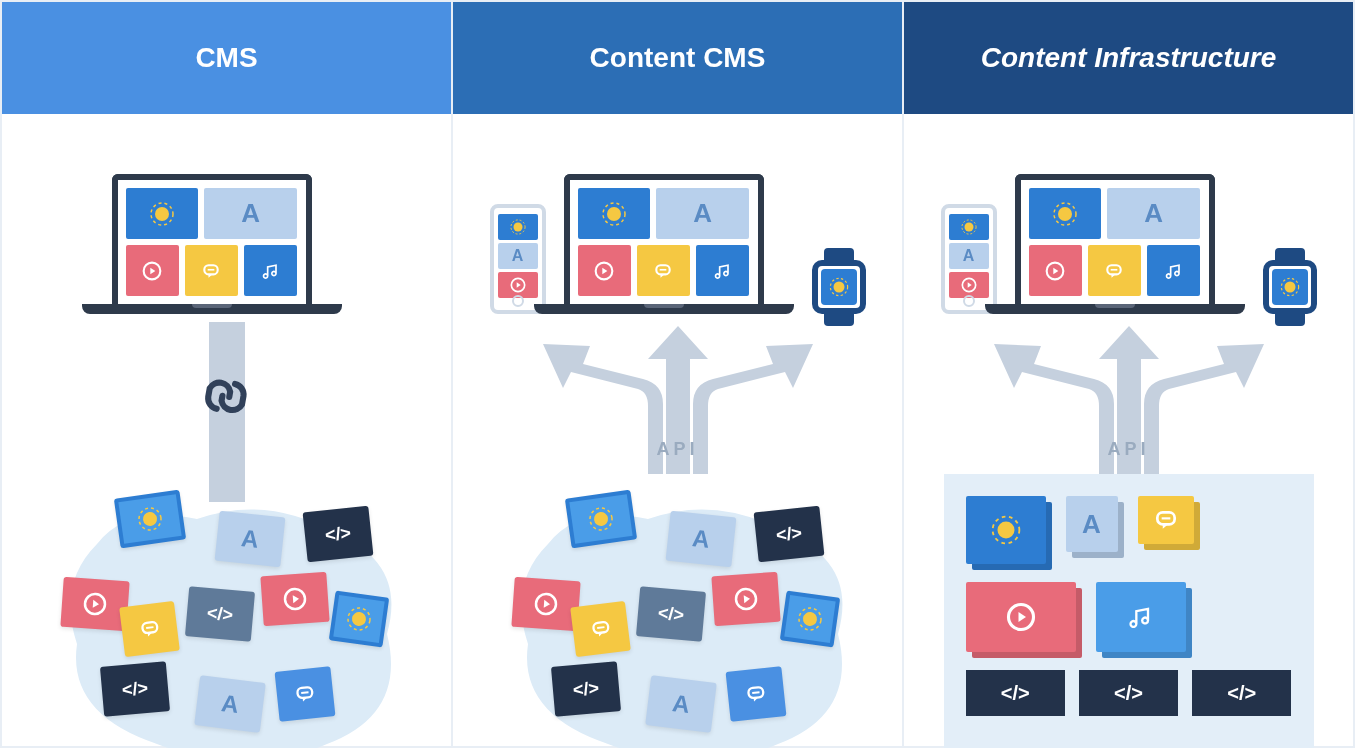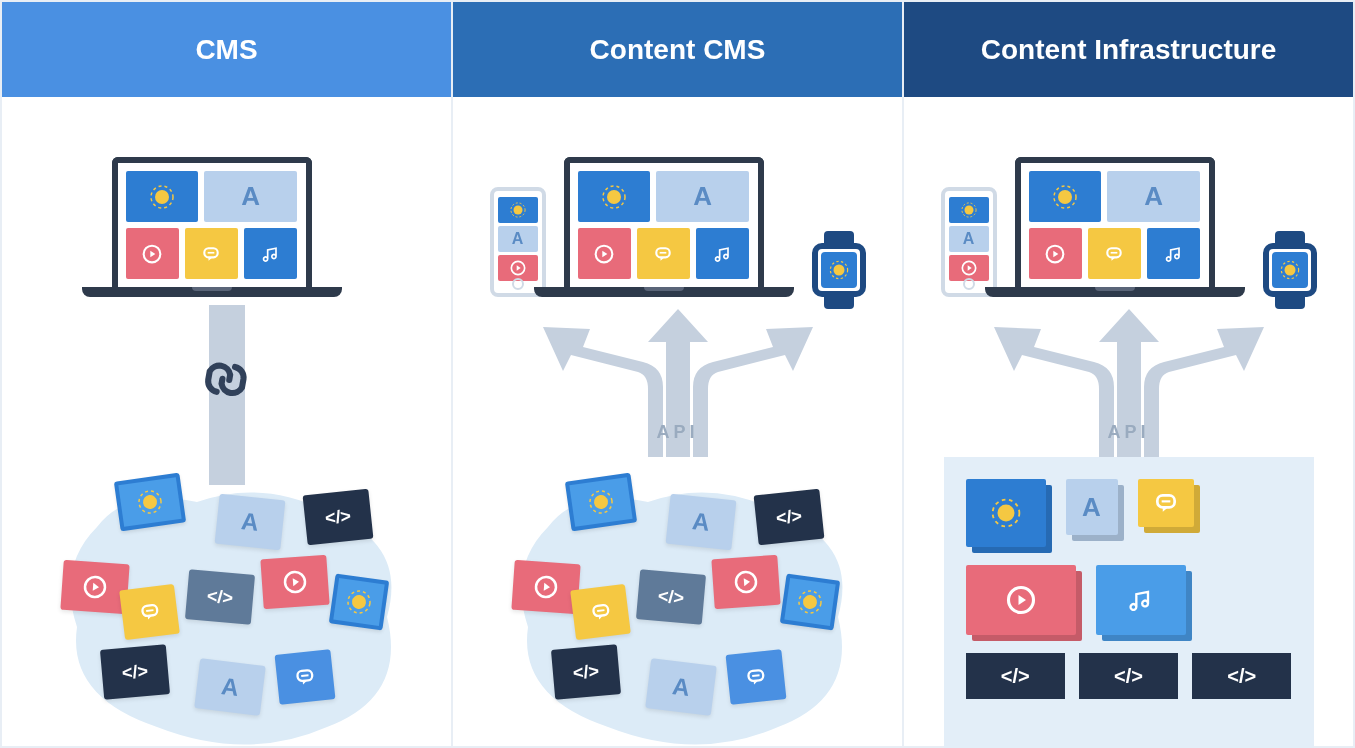--- a/index.html
+++ b/index.html
@@ -1,23 +1,23 @@
 <!DOCTYPE html>
 <html><head>
 <meta charset="utf-8">
 <style>
   * { box-sizing: border-box; margin: 0; padding: 0; }
   body { font-family: -apple-system, BlinkMacSystemFont, "Segoe UI", Helvetica, Arial, sans-serif; background: #fff; }
   .container { display: flex; width: 1355px; height: 748px; }
   .col { flex: 1; display: flex; flex-direction: column; border: 2px solid #e8eef5; border-left: none; }
   .col:first-child { border-left: 2px solid #e8eef5; }
-  .header { height: 95px; display: flex; align-items: center; justify-content: center; color: #fff; font-weight: 700; font-size: 28px; }
+  .header { height: 112px; display: flex; align-items: center; justify-content: center; color: #fff; font-weight: 700; font-size: 28px; }
   .h1 { background: #4a90e2; }
   .h2 { background: #2c6eb5; }
-  .h3 { background: #1e4a82; }
+  .h3 { background: #1e4a82; font-style: italic; }
   .body { flex: 1; position: relative; background: #fff; }
 
   
   .devices { position: absolute; top: 60px; left: 0; right: 0; display: flex; align-items: flex-end; justify-content: center; gap: 18px; }
   .laptop { position: relative; }
   .laptop-screen { width: 200px; height: 130px; background: #fff; border: 6px solid #2e3a4b; border-bottom: none; border-radius: 6px 6px 0 0; padding: 8px; }
   .laptop-base { width: 260px; height: 10px; background: #2e3a4b; border-radius: 0 0 8px 8px; margin-left: -30px; position: relative; }
   .laptop-base::after { content:""; position:absolute; top:0; left:50%; transform:translateX(-50%); width:40px; height:4px; background:#5a6578; border-radius:0 0 4px 4px; }
   .screen-grid { display:grid; grid-template-columns: 1fr 1.3fr; grid-template-rows: 1fr 1fr; gap:6px; height:100%; }
   .tile { display:flex; align-items:center; justify-content:center; border-radius:2px; }

